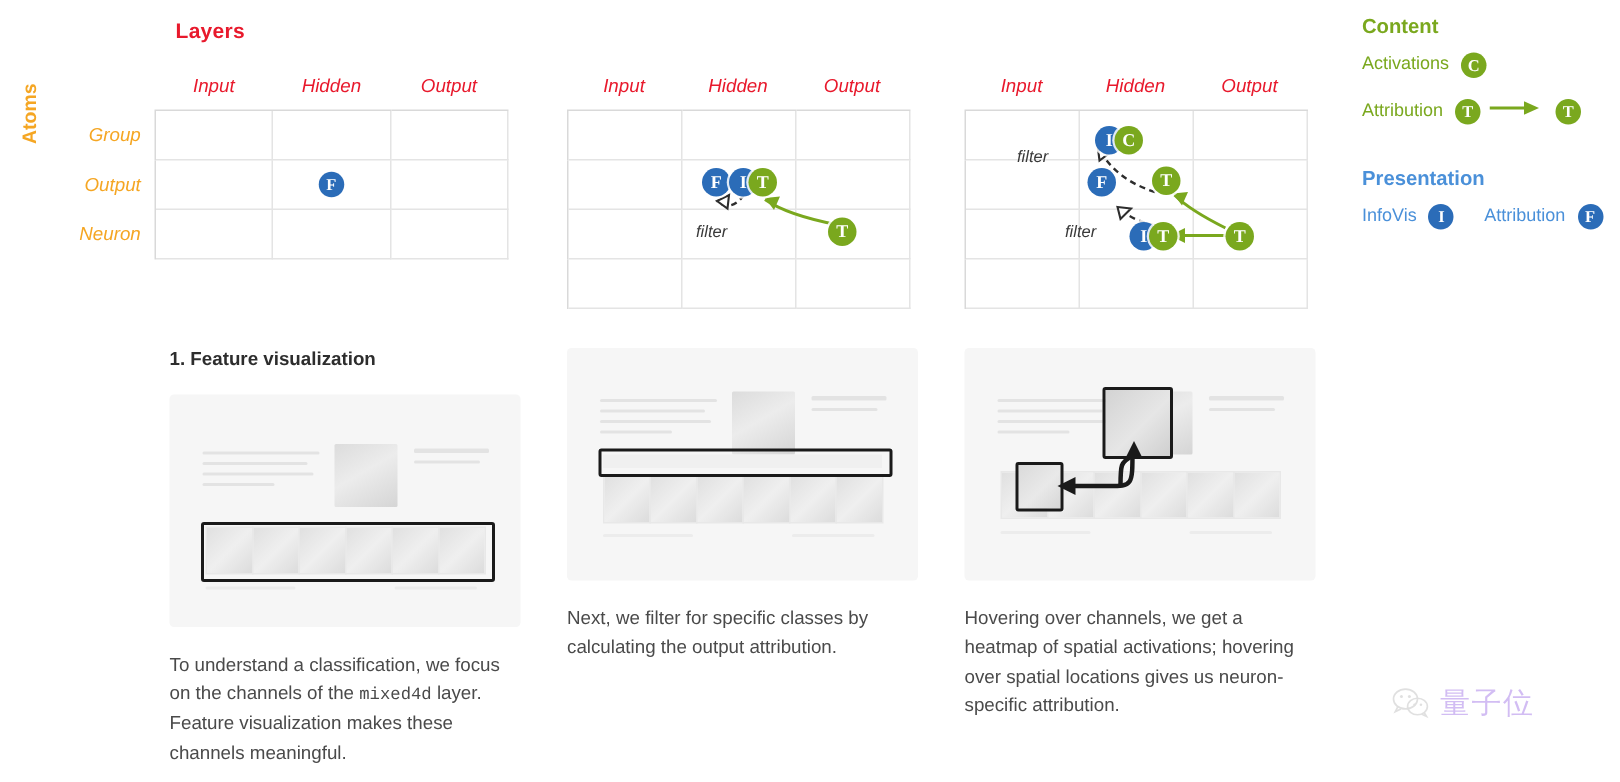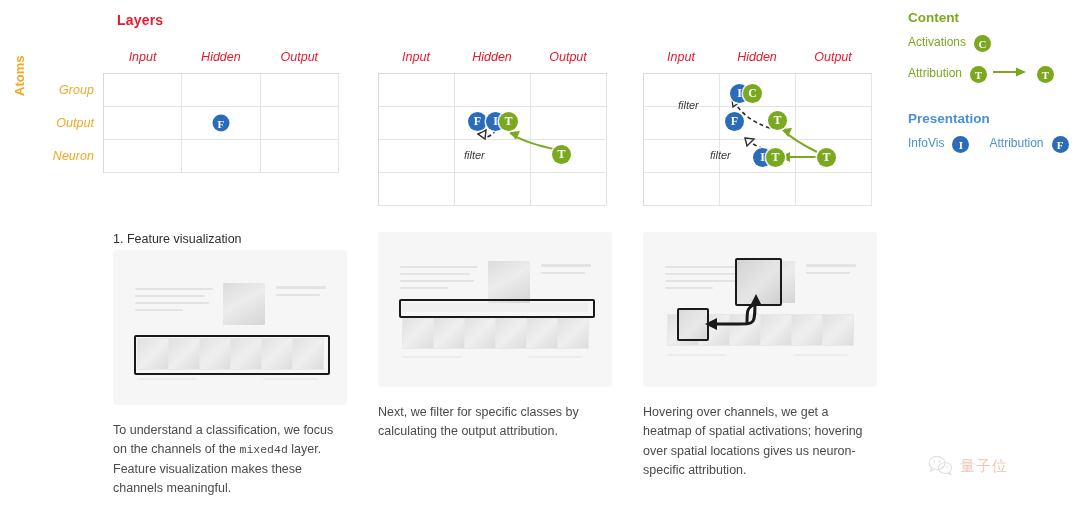--- a/index.html
+++ b/index.html
@@ -128,22 +128,22 @@
   .lbadge.olive{background:#7aa81e;}
   .lbadge.blue{background:#2b6cb8;}
   .legend-arrow{margin:0 2px 0 6px;flex:none;}
 
   
   .panel{position:absolute;top:232px;width:234px;}
   .p1{left:113px;}
   .p2{left:378px;}
   .p3{left:643px;}
   .panel h3{
-    margin:0 0 4px 0;
-    font-size:12.5px;font-weight:normal;color:#2d2d2d;
+    margin:0 0 17px 0;
+    font-size:12.5px;font-weight:bold;color:#2d2d2d;
   }
   .shot{
     position:relative;width:234px;height:155px;
     background:#f6f6f6;border-radius:3px;overflow:hidden;
   }
   .panel p{
     margin:16px 0 0 0;
     font-size:12.5px;line-height:1.55;color:#4a4a4a;
   }
   code{font-family:"Liberation Mono", monospace;font-size:11.5px;}
@@ -172,21 +172,21 @@
     z-index:4;
   }
 
   
   .watermark{
     position:absolute;left:928px;top:455px;
     display:flex;align-items:center;gap:6px;
     opacity:.30;
   }
   .watermark .wm-text{
-    font-size:15px;color:#c2410c;
+    font-size:20px;color:#6d28d9;
     font-family:"DejaVu Sans", sans-serif;
     letter-spacing:1px;
   }
 </style>
 </head>
 <body>
 
 <div class="stage">
 
   <div class="matrix-wrap mx1">

